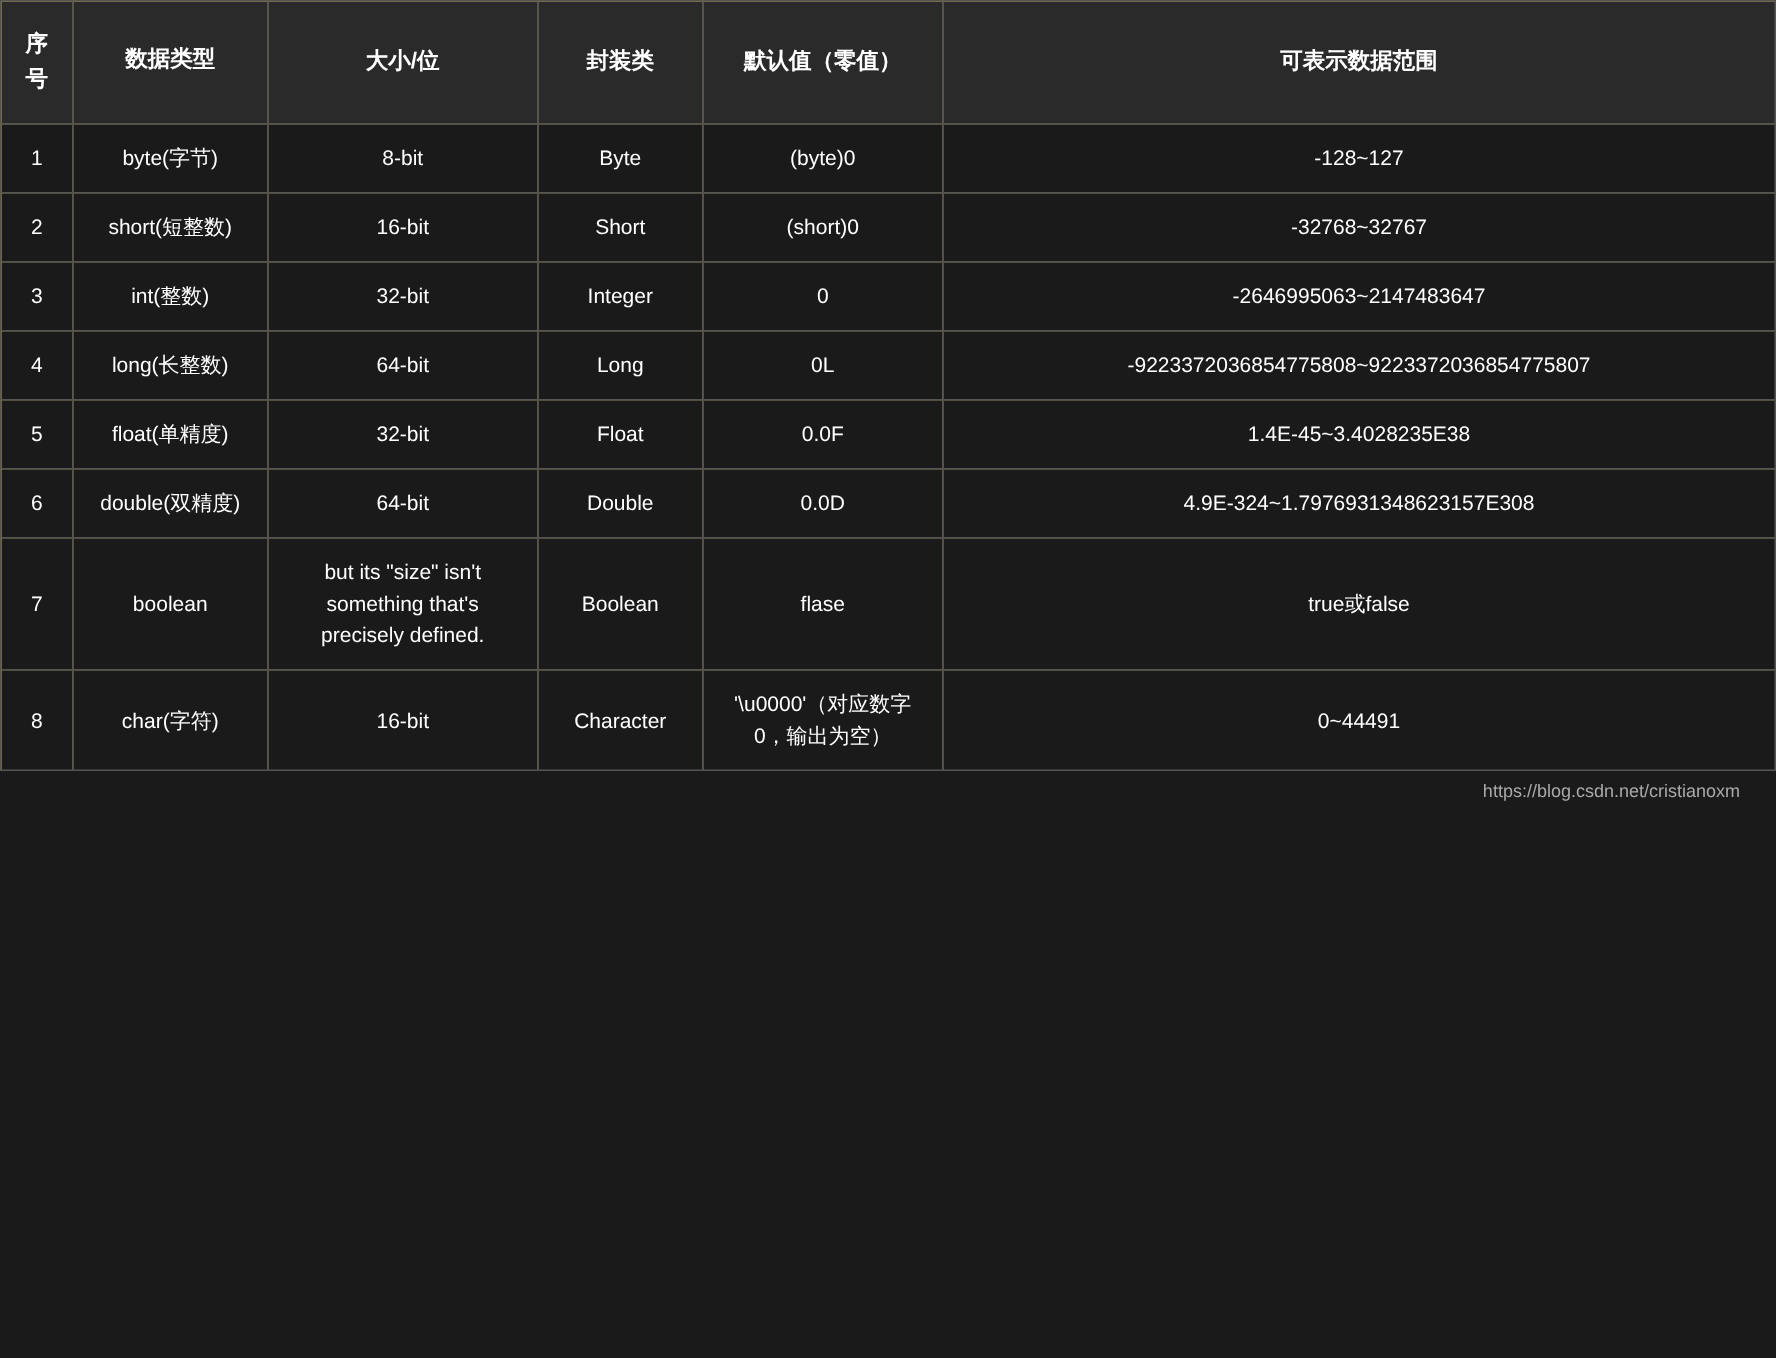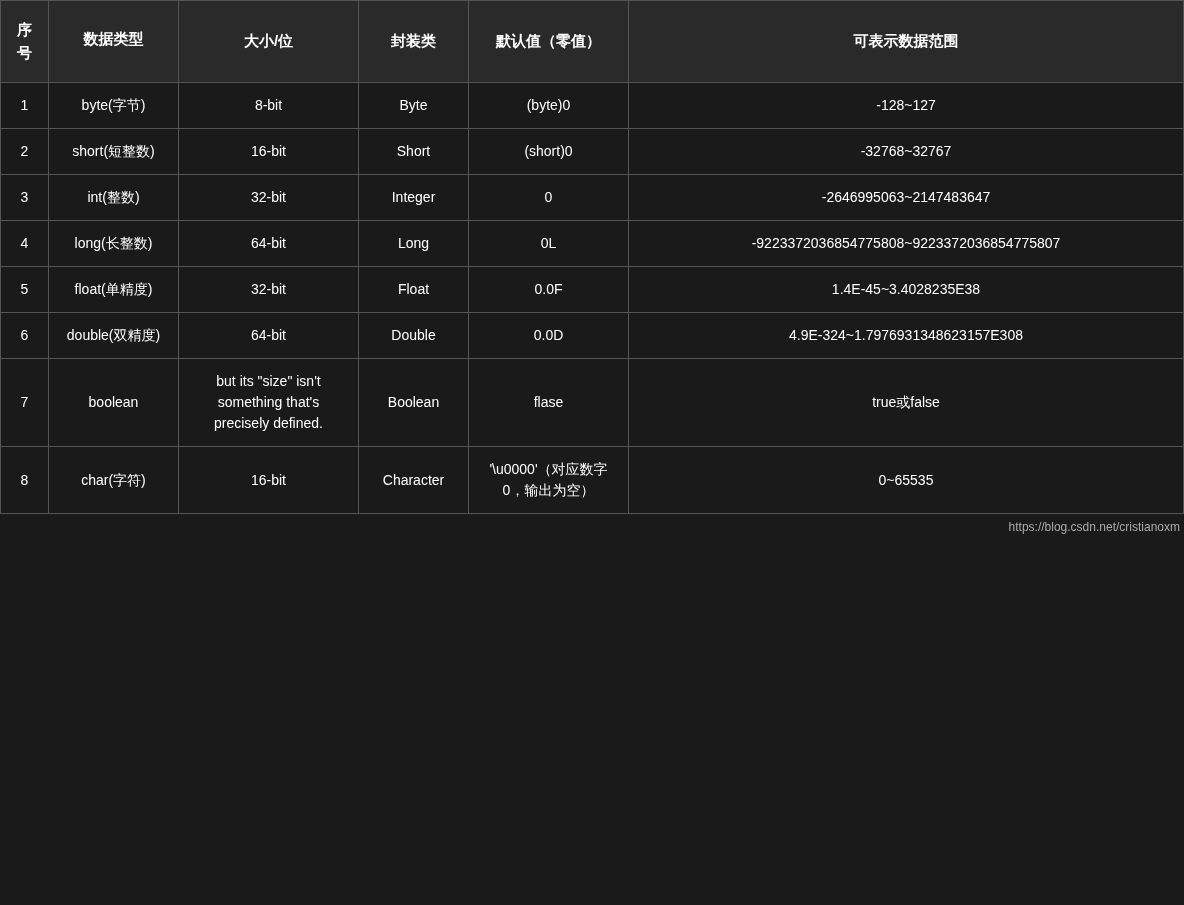--- a/index.html
+++ b/index.html
@@ -70,21 +70,21 @@
       width: 160px;
       margin-top: 19px;
     }
 
     .col-range {
       flex: 1;
     }
 
     .footer-url {
       text-align: right;
-      padding: 6px 4px;
+      padding: 6px 24px;
       font-size: 12px;
       color: #aaaaaa;
     }
   </style>
 </head>
 <body>
 
 <div class="table-container">
   <table>
     <thead>
@@ -153,18 +153,18 @@
           <td>Boolean</td>
           <td>flase</td>
           <td>true或false</td>
         </tr>
         <tr>
           <td>8</td>
           <td>char(字符)</td>
           <td>16-bit</td>
           <td>Character</td>
           <td>'\u0000'（对应数字0，输出为空）</td>
-          <td>0~65535</td>
+          <td>0~44491</td>
         </tr>
       </tbody>
   </table>
   <div class="footer-url">https://blog.csdn.net/cristianoxm</div>
 </div>
 
 </body></html>

